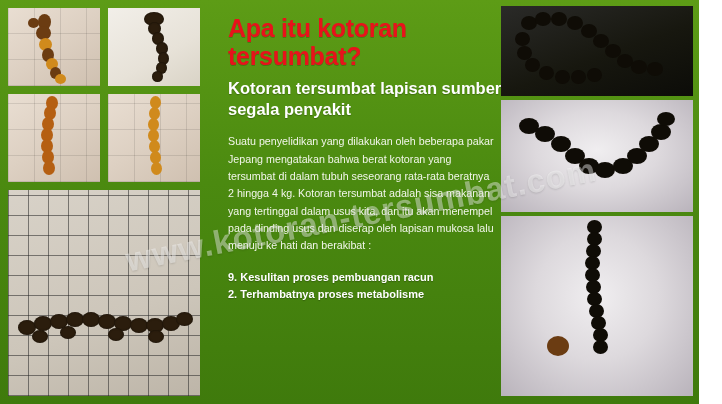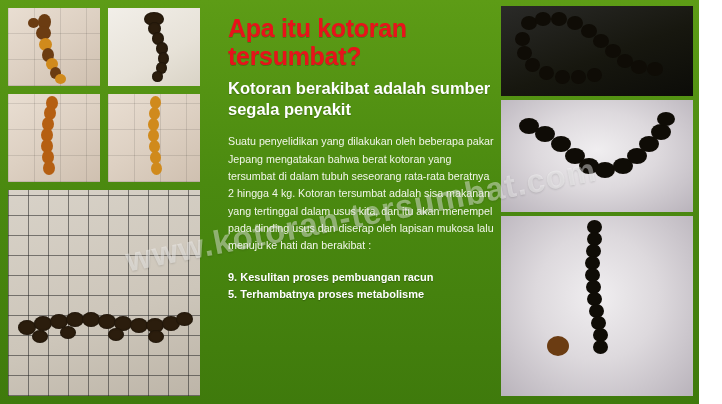--- a/index.html
+++ b/index.html
@@ -227,25 +227,25 @@
         <div class="stool s-dark" style="left:24px;top:140px;width:16px;height:13px;"></div>
         <div class="stool s-dark" style="left:52px;top:136px;width:16px;height:13px;"></div>
         <div class="stool s-dark" style="left:100px;top:138px;width:16px;height:13px;"></div>
         <div class="stool s-dark" style="left:140px;top:140px;width:16px;height:13px;"></div>
       </div>
     </div>
   </div>
 
   <div class="center">
     <div class="headline">Apa itu kotoran tersumbat?</div>
-    <div class="subhead">Kotoran berakibat adalah sumber segala penyakit</div>
+    <div class="subhead">Kotoran tersumbat lapisan sumber segala penyakit</div>
     <div class="body-para">Suatu penyelidikan yang dilakukan oleh beberapa pakar Jepang mengatakan bahwa berat kotoran yang tersumbat di dalam tubuh seseorang rata-rata beratnya 2 hingga 4 kg. Kotoran tersumbat adalah sisa makanan yang tertinggal dalam usus kita, dan itu akan menempel pada dinding usus dan diserap oleh lapisan mukosa lalu menuju ke hati dan berakibat :</div>
     <ul class="list">
       <li>9. Kesulitan proses pembuangan racun</li>
-      <li>5. Terhambatnya proses metabolisme</li>
+      <li>2. Terhambatnya proses metabolisme</li>
     </ul>
   </div>
 
   <div class="right-col">
 
     <div class="photo" id="photo6">
       <div class="inner dark-bg">
         <div class="stool s-black" style="left:20px;top:10px;width:16px;height:14px;"></div>
         <div class="stool s-black" style="left:34px;top:6px;width:16px;height:14px;"></div>
         <div class="stool s-black" style="left:50px;top:6px;width:16px;height:14px;"></div>

